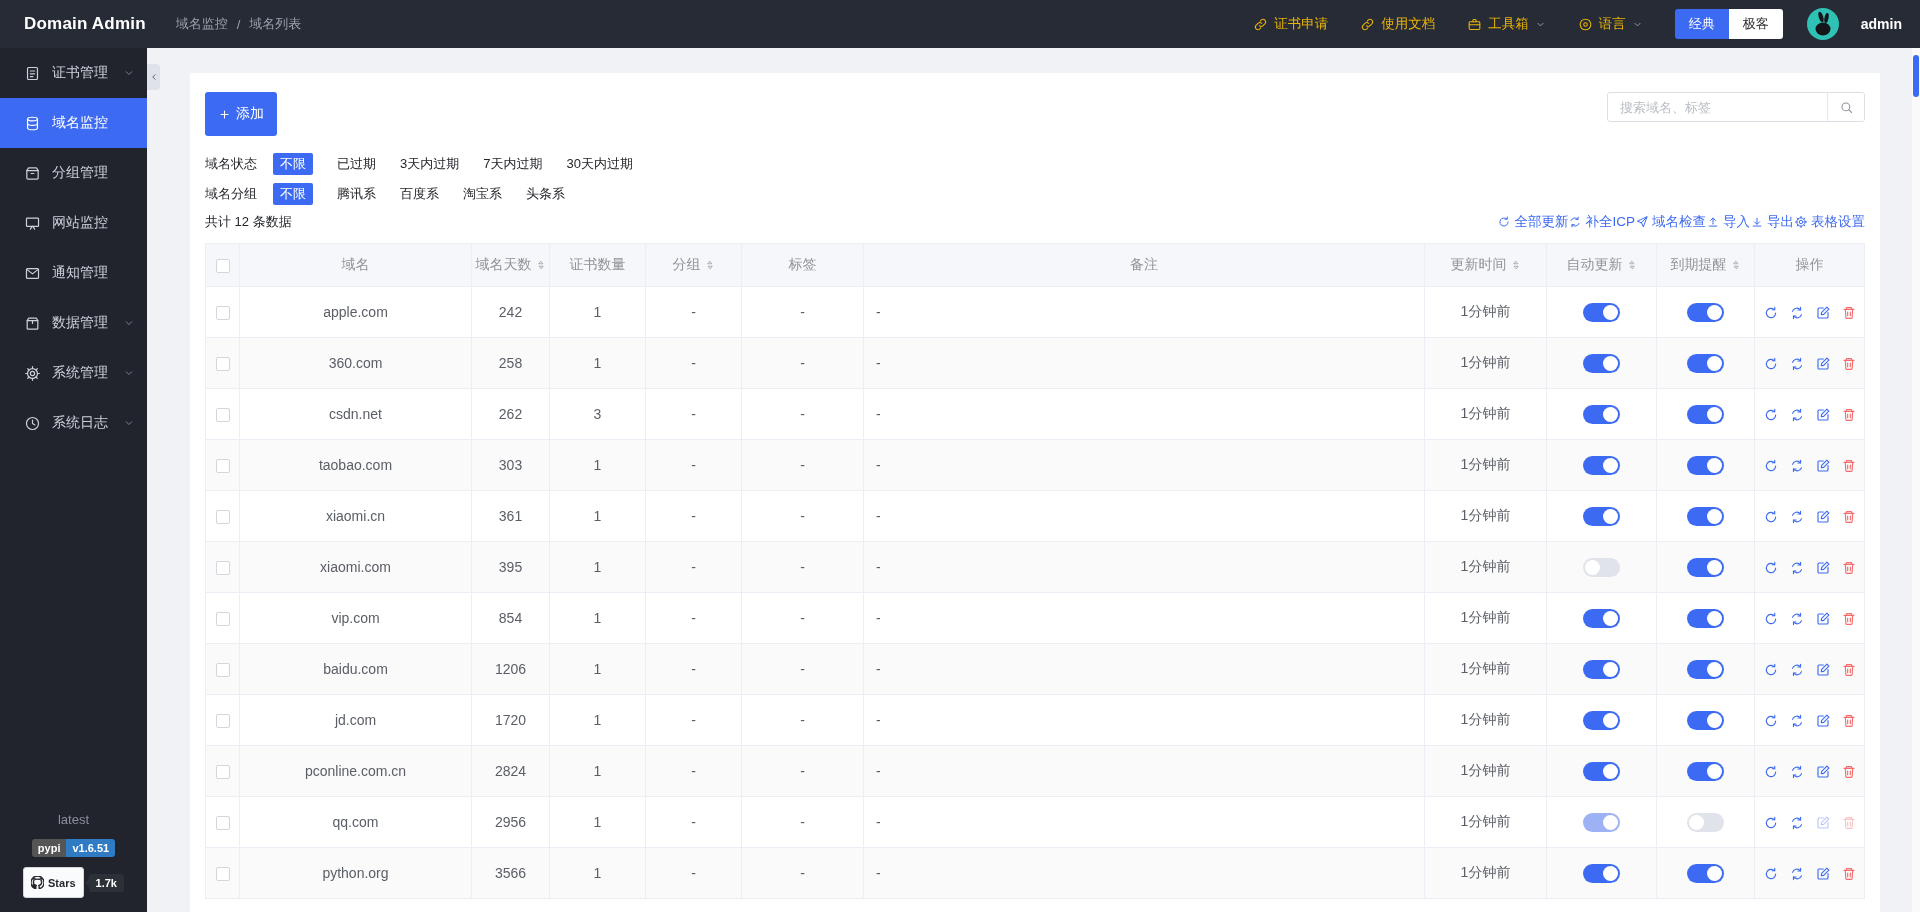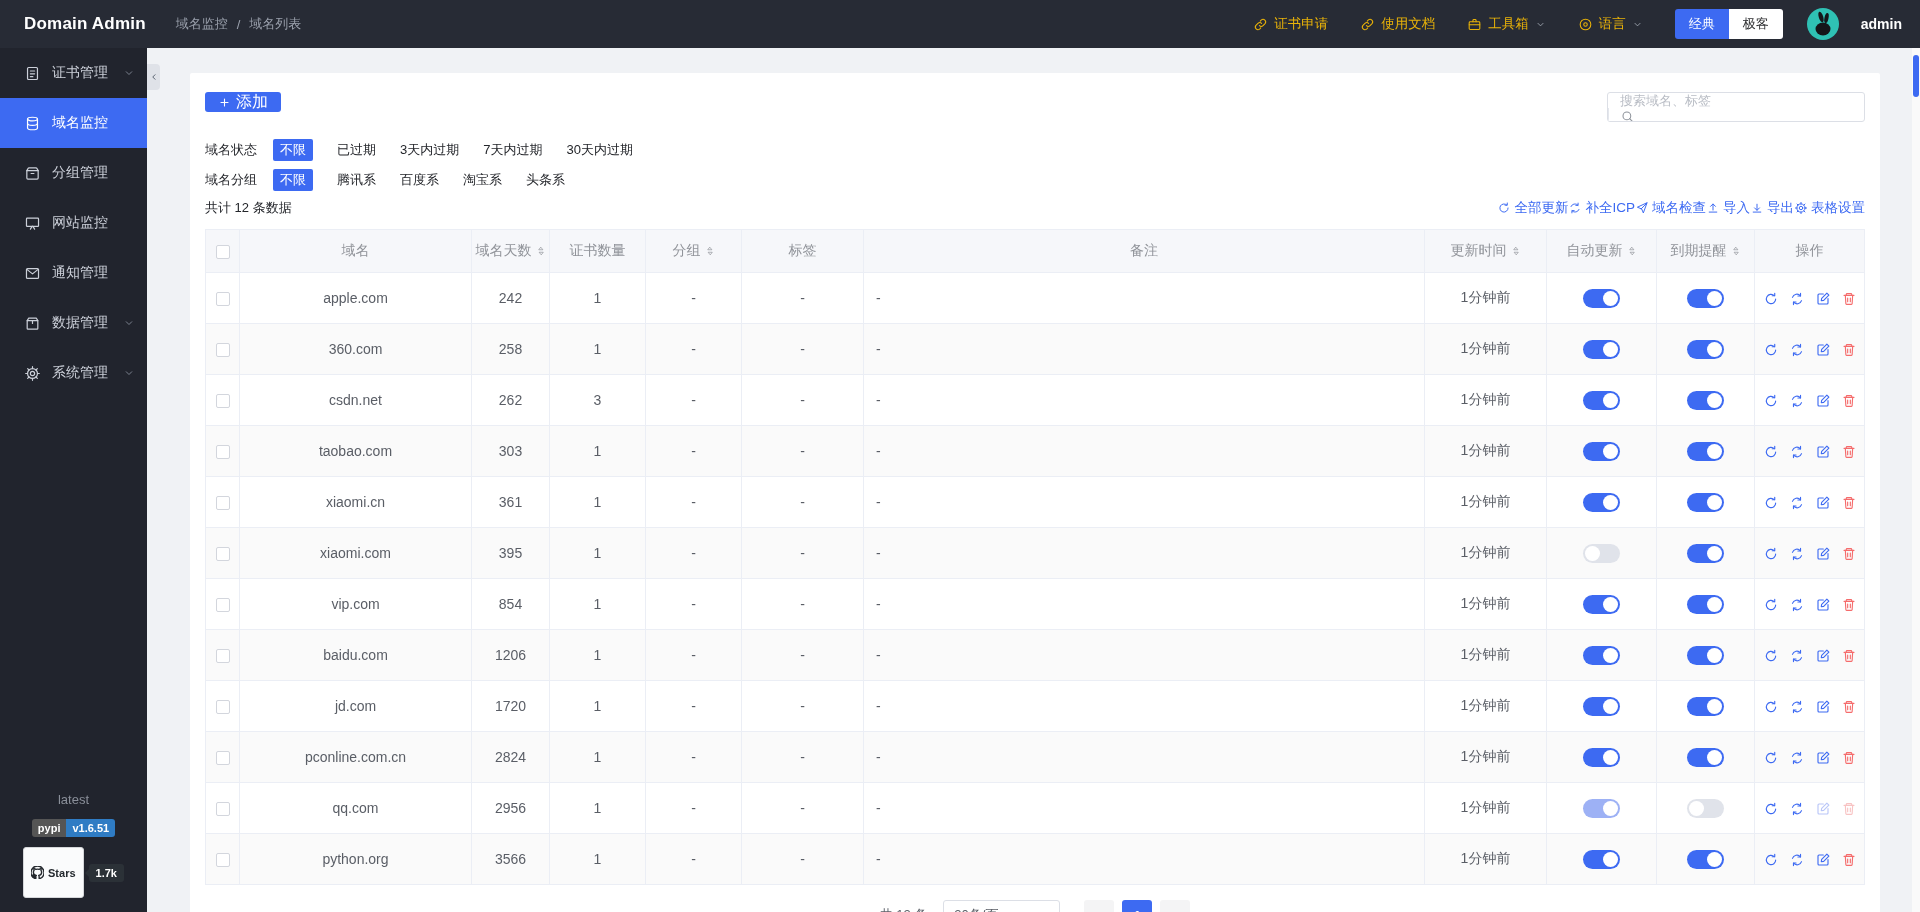--- a/index.html
+++ b/index.html
@@ -29,34 +29,34 @@
   .side-item.active{background:var(--primary);color:#fff;}
   .si-ic{width:17px;height:17px;flex:0 0 17px;}
   .si-lbl{flex:1;}
   .si-chev{width:12px;height:12px;color:#8a919e;flex:0 0 12px;}
   .side-foot{position:absolute;bottom:14px;left:0;right:0;text-align:center;}
   .latest{color:#8a8f99;font-size:13px;margin-bottom:11px;}
   .pypi-badge{display:inline-flex;font-size:11px;font-weight:700;border-radius:3px;overflow:hidden;margin-bottom:10px;cursor:pointer;}
   .pl{background:#555;color:#fff;padding:3px 6px;}
   .pr{background:var(--badgeblue);color:#fff;padding:3px 6px;}
   .star-badge{display:flex;align-items:center;justify-content:center;gap:5px;cursor:pointer;}
-  .sb-l{background:#fafbfc;border:1px solid #d5d7da;border-radius:3px;display:inline-flex;align-items:center;gap:4px;padding:18px 7px;font-size:11px;font-weight:700;color:#24292e;}
+  .sb-l{background:#fafbfc;border:1px solid #d5d7da;border-radius:3px;display:inline-flex;align-items:center;gap:4px;padding:8px 7px;font-size:11px;font-weight:700;color:#24292e;}
   .gh{width:13px;height:13px;fill:#24292e;stroke:none;}
   .sb-r{background:#2b3137;color:#fff;border-radius:3px;padding:3px 7px;font-size:11px;font-weight:700;position:relative;}
   .notch{position:absolute;left:-4px;top:50%;margin-top:-4px;width:0;height:0;border-top:4px solid transparent;border-bottom:4px solid transparent;border-right:4px solid #2b3137;}
   .collapse{position:absolute;left:147px;top:16px;width:13px;height:26px;background:#dfe2e8;border-radius:0 4px 4px 0;display:flex;align-items:center;justify-content:center;cursor:pointer;z-index:5;}
   .collapse svg{width:10px;height:10px;color:#5d6673;stroke-width:2.4;}
 
   
   main{flex:1;min-width:0;padding:25px 40px 0 43px;display:flex;flex-direction:column;box-sizing:border-box;}
   .card{background:#fff;flex:1;padding:19px 15px 0;border-radius:2px;}
   .row-top{display:flex;align-items:flex-start;justify-content:space-between;}
-  .btn-add{background:var(--primary);color:#fff;border:none;border-radius:3px;height:20px;padding:0 13px;font-size:16px;display:inline-flex;align-items:center;gap:5px;cursor:pointer;font-family:inherit;}
+  .btn-add{background:var(--primary);color:#fff;border:none;border-radius:3px;height:44px;padding:0 13px;font-size:14px;display:inline-flex;align-items:center;gap:5px;cursor:pointer;font-family:inherit;}
   .btn-add svg{width:13px;height:13px;stroke-width:2;}
-  .search{display:flex;border:1px solid #dcdfe6;border-radius:3px;height:30px;width:258px;box-sizing:border-box;background:#fff;overflow:hidden;flex-direction:column;}
+  .search{display:flex;border:1px solid #dcdfe6;border-radius:3px;height:30px;width:258px;box-sizing:border-box;background:#fff;overflow:hidden;}
   .search input{flex:1;border:none;outline:none;padding:0 12px;font-size:13px;color:#606266;background:transparent;min-width:0;font-family:inherit;}
   .search input::placeholder{color:#b8bcc4;}
   .s-btn{width:37px;border:none;border-left:1px solid #e4e7ed;background:#fff;display:flex;align-items:center;justify-content:center;cursor:pointer;color:#8f949c;}
   .s-btn svg{width:15px;height:15px;}
 
   .filters{margin-top:17px;}
   .frow{display:flex;align-items:center;margin-bottom:8px;font-size:13px;color:#24262b;}
   .flabel{margin-right:16px;}
   .fopt{margin-right:24px;cursor:pointer;}
   .fopt.sel{background:var(--primary);color:#fff;border-radius:2px;padding:2px 7px;}
@@ -327,20 +327,29 @@
           </div>
           <div class="side-item">
             <svg class="si-ic">
               <use href="#i-gear"></use>
             </svg>
             <span class="si-lbl">系统管理</span>
             <svg class="si-chev">
               <use href="#i-chev"></use>
             </svg>
           </div>
+          <div class="side-item">
+            <svg class="si-ic">
+              <use href="#i-clock"></use>
+            </svg>
+            <span class="si-lbl">系统日志</span>
+            <svg class="si-chev">
+              <use href="#i-chev"></use>
+            </svg>
+          </div>
         </nav>
       <div class="side-foot">
         <div class="latest">latest</div>
         <div>
           <span class="pypi-badge">
             <span class="pl">pypi</span>
               <span class="pr">v1.6.51</span>
           </span>
         </div>
         <div class="star-badge">

